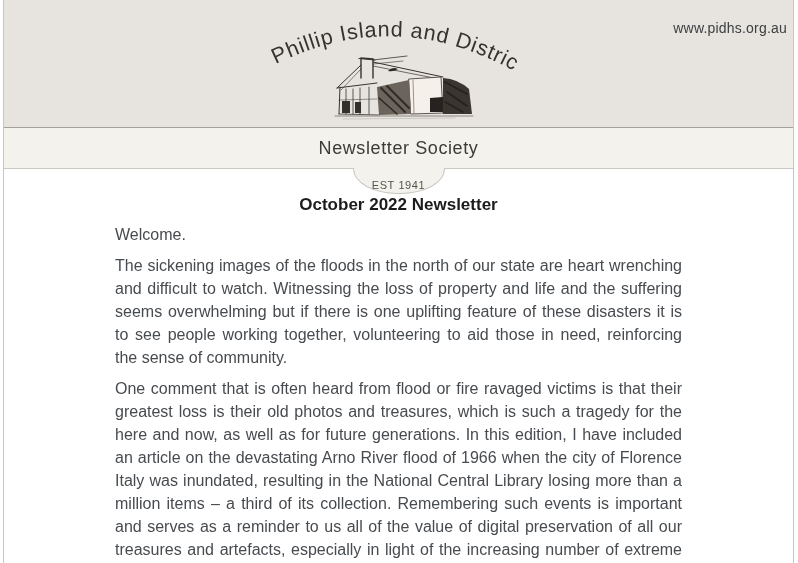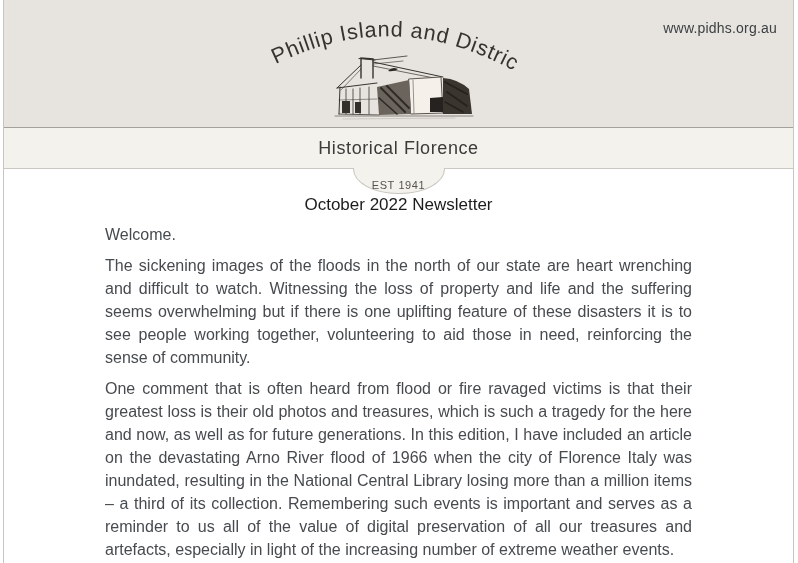--- a/index.html
+++ b/index.html
@@ -20,21 +20,21 @@
   }
   .masthead {
     position: relative;
     height: 127px;
     background: #e7e3de;
     border-bottom: 1px solid #a4a09b;
   }
   .masthead svg { position: absolute; left: 0; top: 0; }
   .site-url {
     position: absolute;
-    top: 20px; right: 16px;
+    top: 20px; right: 6px;
     font-size: 14px;
     color: #3c4044;
     letter-spacing: 0.2px;
   }
   .society-band {
     position: relative;
     height: 40px;
     background: #f4f2ed;
     border-bottom: 1px solid #cbc8c2;
     text-align: center;
@@ -66,26 +66,26 @@
     color: #56524c;
   }
   .content {
     padding: 0 93px;
     color: #474b4f;
   }
   .newsletter-title {
     margin: 26px 0 0;
     font-size: 17px;
     line-height: 20px;
-    font-weight: normal;
+    font-weight: bold;
     text-align: center;
     color: #1c1c1c;
   }
   .content p {
-    margin: 8px 8px 0;
+    margin: 8px 18px 0;
     font-size: 16px;
     line-height: 23px;
   }
   .content p.justified {
     text-align: justify;
     text-justify: inter-word;
   }
 </style>
 </head>
 <body>
@@ -144,21 +144,21 @@
 
         <path d="M2 60 L140 60" stroke="#8a857e"></path>
         <path d="M10 63 L122 62" stroke="#8a857e" stroke-width="0.5" opacity="0.6"></path>
       </g>
     </svg>
 
     <div class="site-url">www.pidhs.org.au</div>
   </div>
 
   <div class="society-band">
-    <div class="society-title">Historical Florence</div>
+    <div class="society-title">Newsletter Society</div>
   </div>
 
   <div class="est-badge">
     <span>EST 1941</span>
   </div>
 
   <div class="content">
     <h1 class="newsletter-title">October 2022 Newsletter</h1>
     <p>Welcome.</p>
     <p class="justified">The sickening images of the floods in the north of our state are heart wrenching and difficult to watch. Witnessing the loss of property and life and the suffering seems overwhelming but if there is one uplifting feature of these disasters it is to see people working together, volunteering to aid those in need, reinforcing the sense of community.</p>

